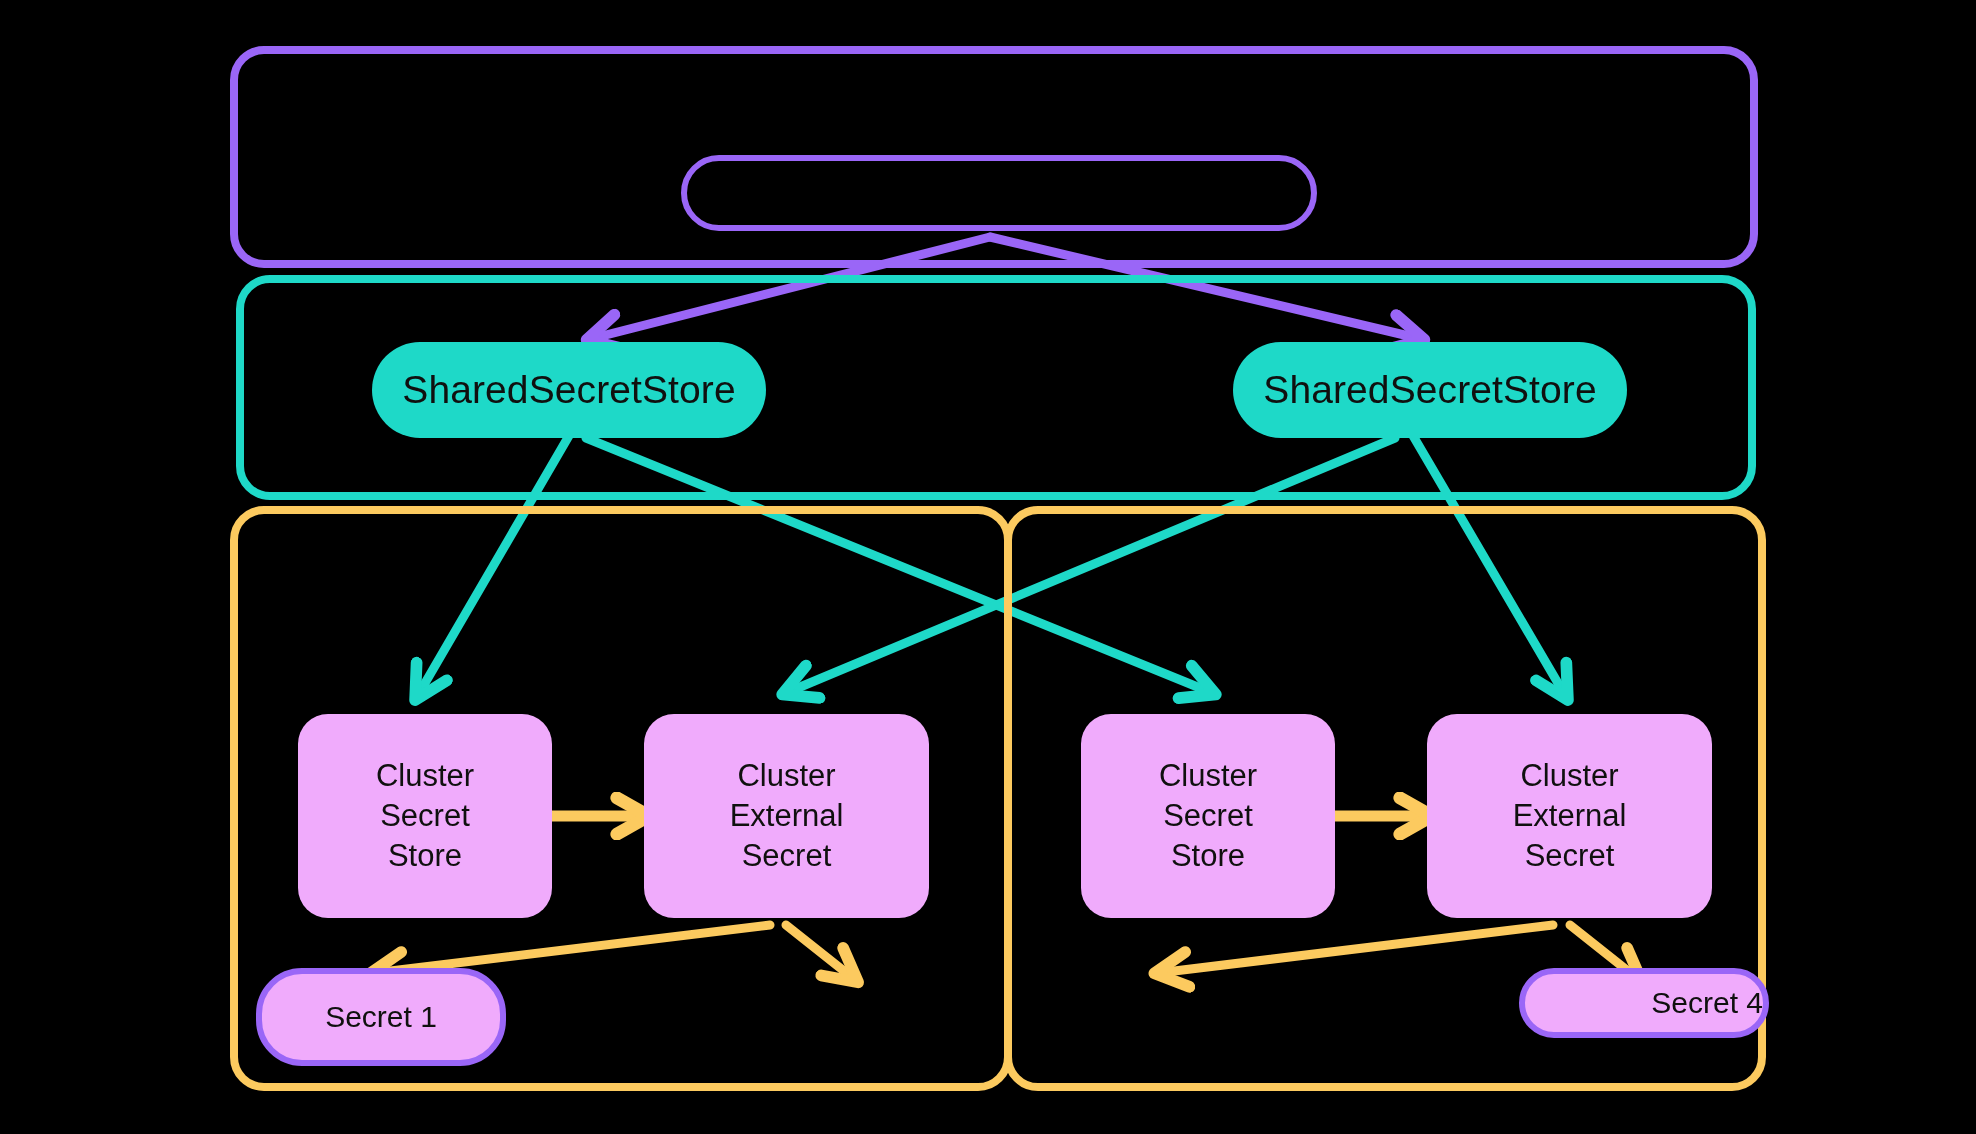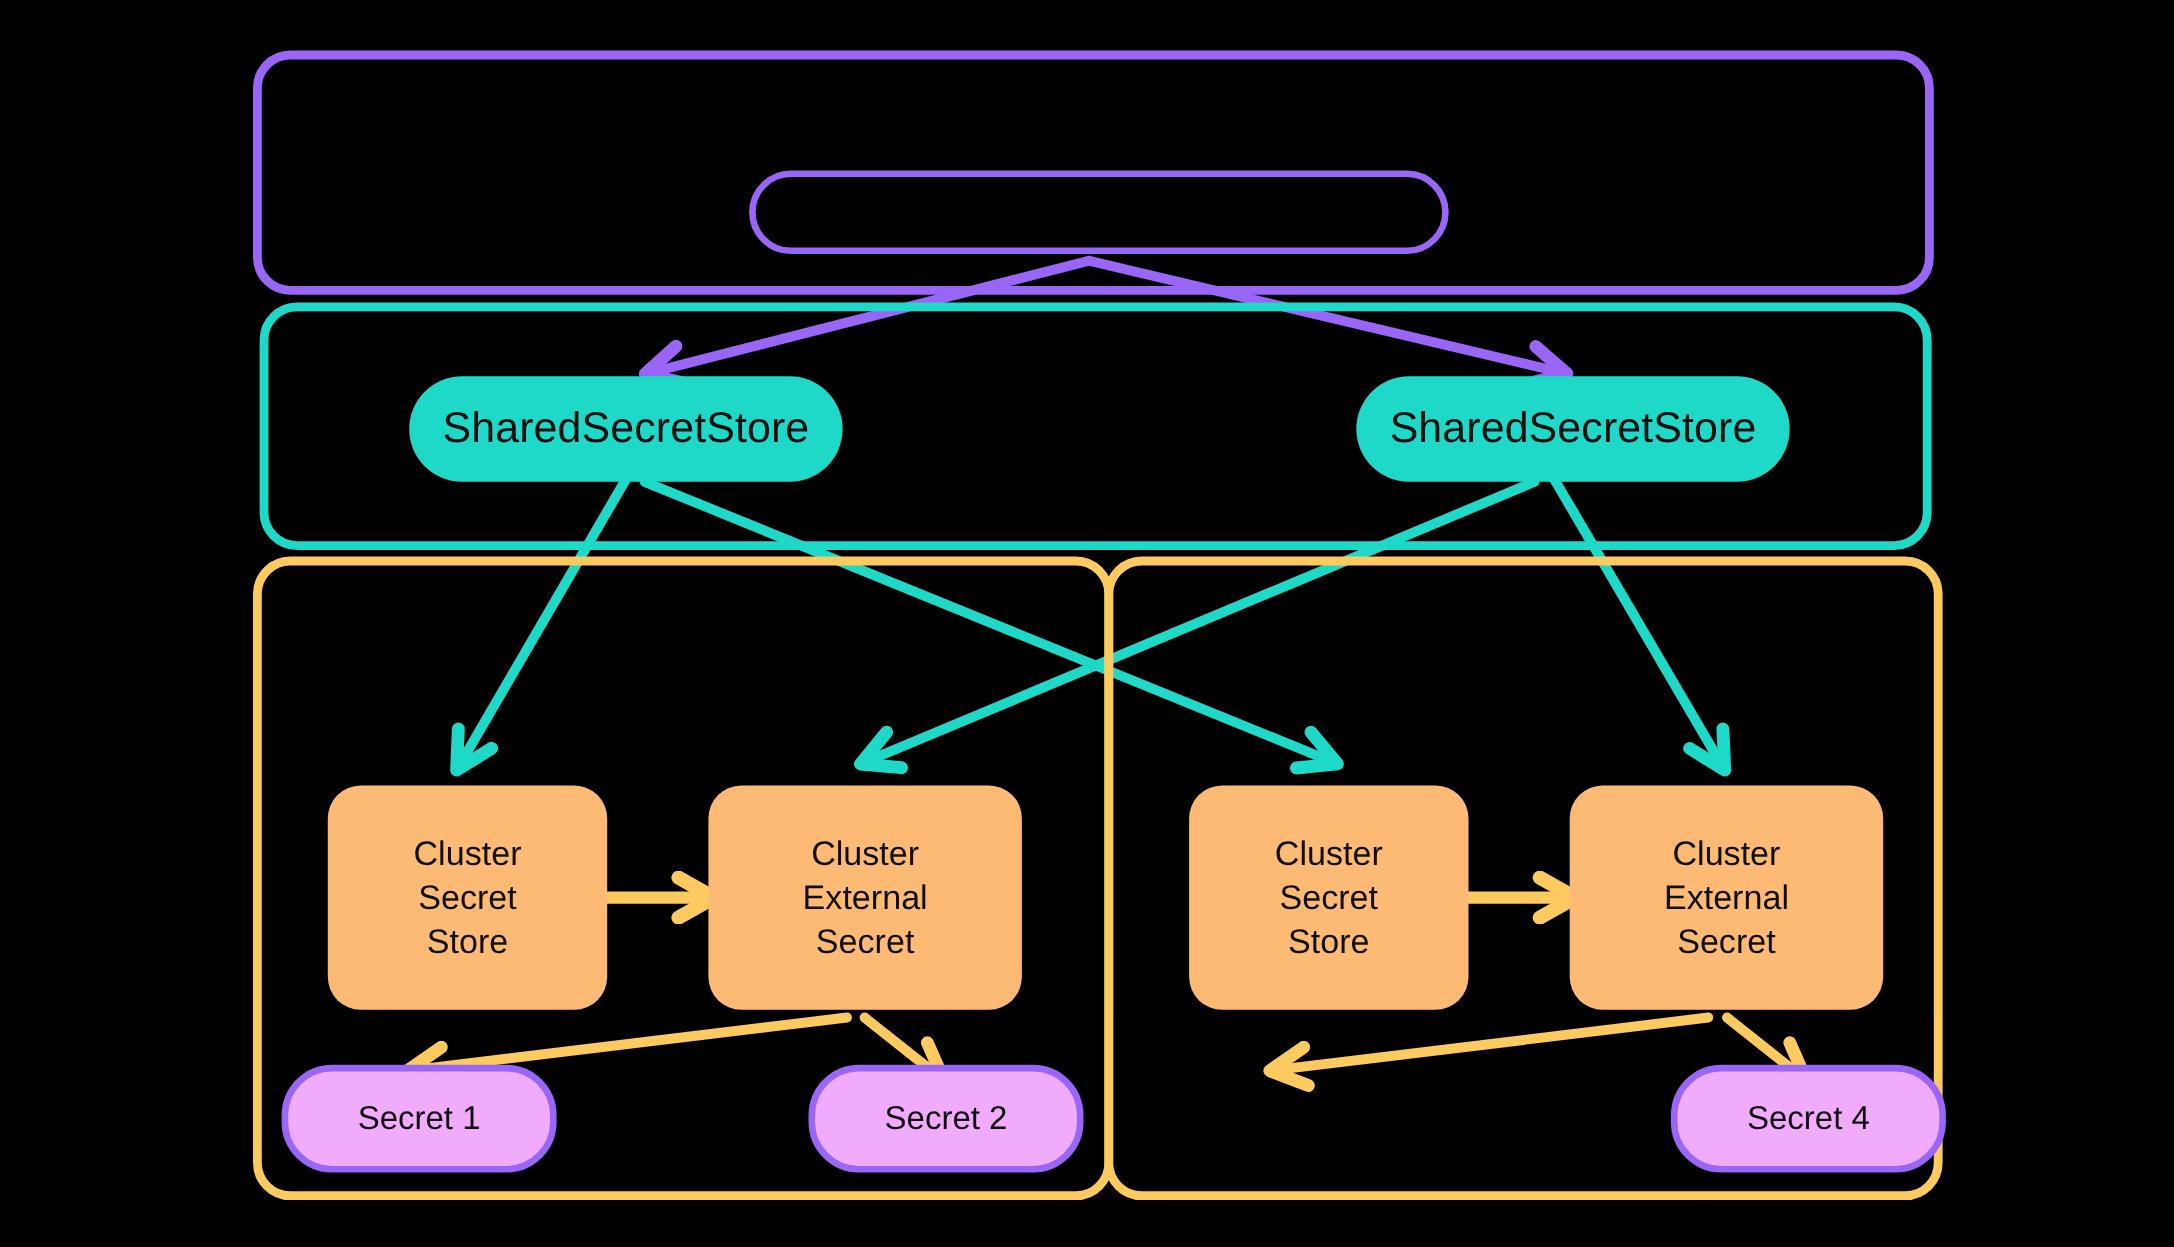--- a/index.html
+++ b/index.html
@@ -56,21 +56,21 @@
     color: #10100f;
     line-height: 1.28;
   }
   .node-pill {
     background: #1ed9c8;
     border-radius: 48px;
     font-size: 39px;
     letter-spacing: 0.1px;
   }
   .node-card {
-    background: #fdba74;
+    background: #f0abfc;
     border-radius: 30px;
     font-size: 31px;
   }
   .node-secret {
     background: #f0abfc;
     border: 6px solid #9a66f7;
     border-radius: 46px;
     font-size: 30px;
   }
   .node-empty {
@@ -168,22 +168,19 @@
   <div class="node node-card" style="left:1427px; top:714px; width:285px; height:204px;">
     <span class="node-label">Cluster
 External
 Secret</span>
   </div>
 
   <div class="node node-secret" style="left:256px; top:968px; width:250px; height:98px;">
     <span class="node-label">Secret 1</span>
   </div>
 
-  <div class="node node-secret" style="left:735px; top:968px; width:250px; height:98px;">
-    <span class="node-label">Secret 2</span>
-  </div>
 
 
-  <div class="node node-secret" style="left:1519px; top:968px; width:250px; height:98px;">
+  <div class="node node-secret" style="left:1519px; top:968px; width:250px; height:70px;justify-content:flex-end;">
     <span class="node-label">Secret 4</span>
   </div>
 
 </div>
 
 </body></html>

